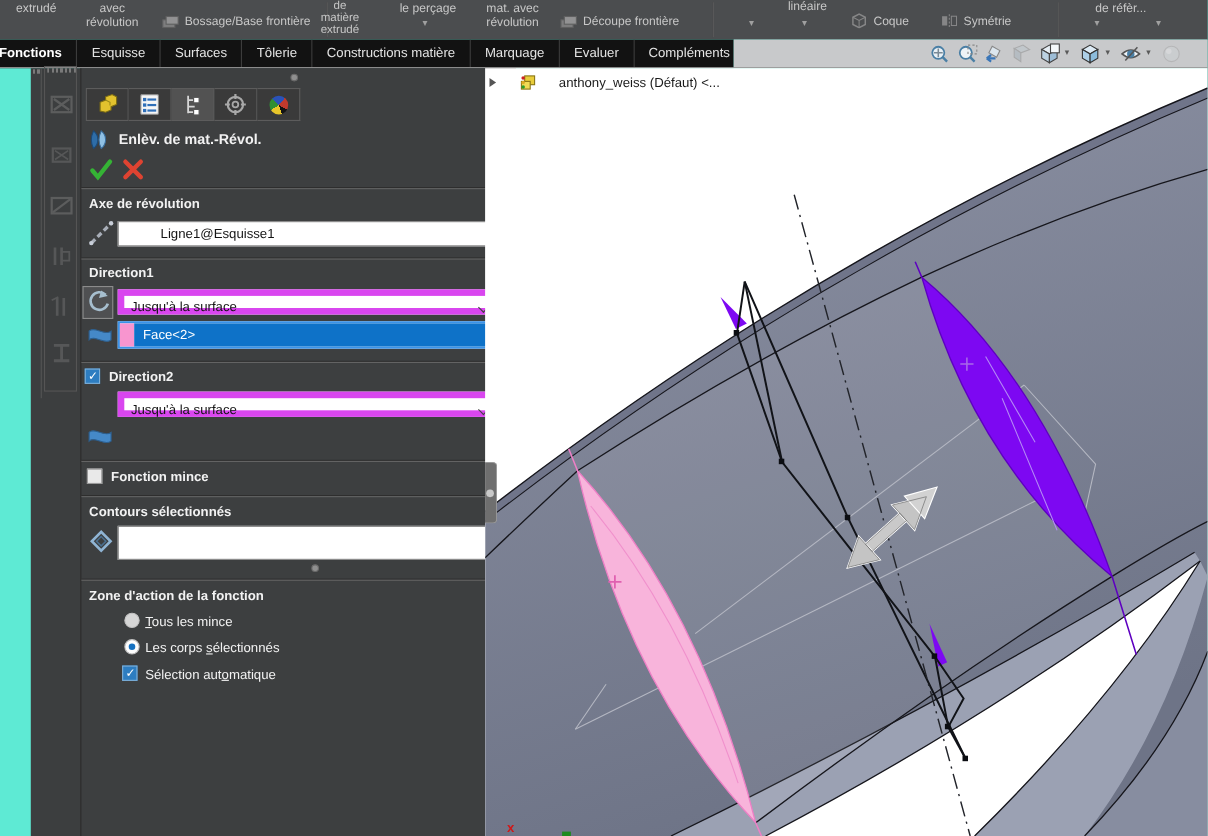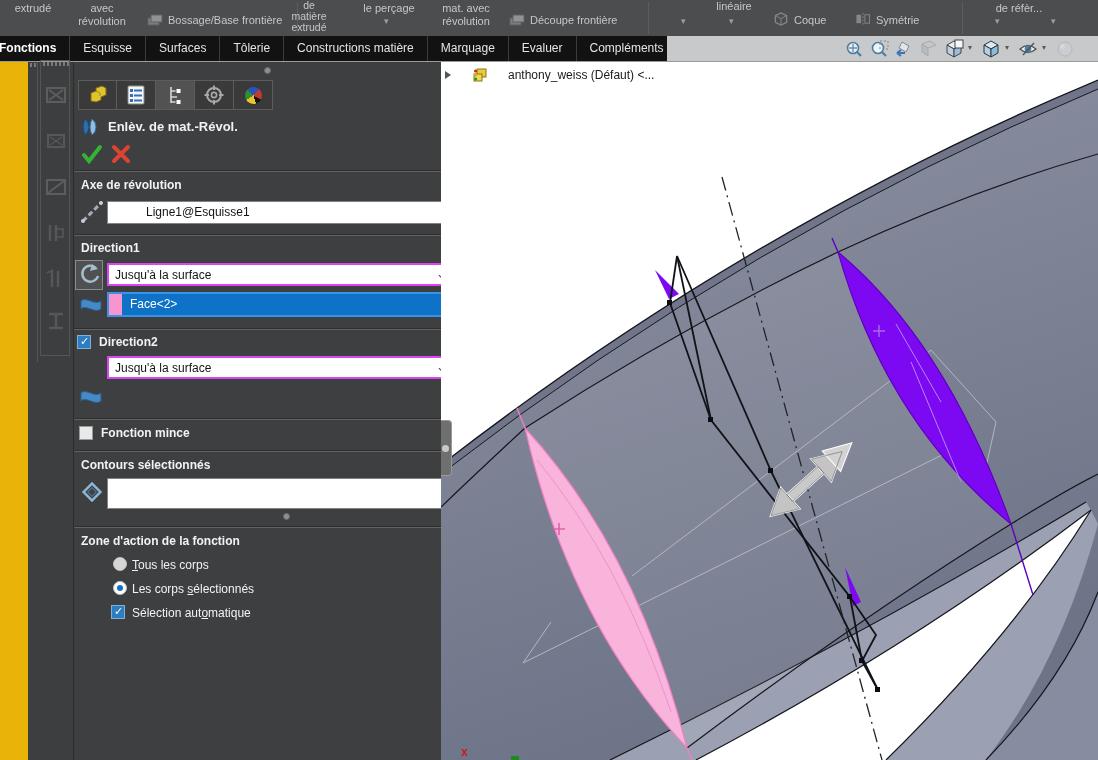--- a/index.html
+++ b/index.html
@@ -1,17 +1,17 @@
 <!DOCTYPE html>
 <html><head>
 <meta charset="utf-8">
 <style>
   * { box-sizing: border-box; margin: 0; padding: 0; }
   body { font-family: "Liberation Sans", sans-serif; background:#222; }
-  #app { position:relative; width:1098px; height:760px; overflow:hidden; background:#eab308; }
+  #app { position:relative; width:1098px; height:760px; overflow:hidden; background:#5eead4; }
 
   
   .ribbon { position:absolute; left:0; top:0; width:1098px; height:36px; background:#4b4d4f; }
   .ritem { position:absolute; top:0; color:#c7c7c7; font-size:11px; line-height:13px; text-align:center; white-space:pre-line; cursor:default; }
   .ritem.small { font-size:10.5px; line-height:11px; }
   .rsep { position:absolute; top:2px; width:1px; height:32px; background:#3a3a3a; border-right:1px solid #5d5d5d; }
   .ricon { position:absolute; width:18px; height:15px; opacity:.75; }
   .dd { position:absolute; width:16px; height:10px; }
   .dd::after { content:"▾"; color:#a0a0a0; font-size:9px; position:absolute; left:3px; top:-2px; }
 
@@ -54,21 +54,21 @@
   .help { position:absolute; left:371px; top:3px; width:18px; height:18px; border:2px solid #dcdcdc; border-radius:50%; color:#dcdcdc; font-size:11px; font-weight:bold; text-align:center; line-height:14px; cursor:pointer; }
   .okrow { position:absolute; left:0; top:80px; width:396px; height:26px; }
 
   .psep { position:absolute; left:0; width:396px; height:2px; border-top:1px solid #2e2e2e; border-bottom:1px solid #636363; }
   .phead { position:absolute; left:7px; font-size:12px; font-weight:bold; color:#f2f2f2; }
   .chev { position:absolute; left:376px; width:9px; height:9px; border-left:2px solid #d2d2d2; border-bottom:2px solid #d2d2d2; cursor:pointer; }
   .chev.up { transform:rotate(135deg); }
   .chev.down { transform:rotate(-45deg); }
 
   .pinput { position:absolute; left:33px; width:349px; height:23px; background:#fff; border:1px solid #828282; color:#141414; font-size:12px; line-height:21px; padding-left:6px; }
-  .combo { position:absolute; left:33px; width:349px; height:23px; background:#fff; border:2px solid #d946ef; color:#141414; font-size:12px; line-height:21px; padding-left:6px; cursor:pointer; }
+  .combo { position:absolute; left:33px; width:349px; height:23px; background:#fff; border:6px solid #d946ef; color:#141414; font-size:12px; line-height:21px; padding-left:6px; cursor:pointer; }
   .combo .cc { position:absolute; right:7px; top:7px; width:7px; height:7px; border-left:1.5px solid #444; border-bottom:1.5px solid #444; transform:rotate(-45deg); }
 
   .selbox { position:absolute; left:33px; width:346px; height:25px; border:2px solid #3b93e8; background:#fff; display:flex; cursor:pointer; }
   .swatch { width:13px; height:100%; }
   .selbox .val { flex:1; background:#0e72c8; color:#fff; font-size:12px; line-height:21px; padding-left:8px; }
   .facebox { position:absolute; left:33px; width:344px; height:23px; border:1px solid #828282; background:#fff; display:flex; cursor:pointer; }
   .facebox .sw2 { width:11px; margin:1px; }
   .facebox .val2 { flex:1; color:#141414; font-size:12px; line-height:21px; padding-left:6px; }
 
   .cbx { position:absolute; width:14px; height:14px; border:1px solid #9a9a9a; background:#e9e9e9; cursor:pointer; }
@@ -342,21 +342,21 @@
           </svg>
         <div class="pinput" style="top:416px; height:31px;"></div>
         <div class="pdot" style="left:209px; top:451px;"></div>
 
         <div class="psep" style="top:464px;"></div>
 
         <div class="phead" style="top:472px;">Zone d'action de la fonction</div>
         <div class="chev up" style="top:475px;"></div>
 
         <div class="rdo" style="left:39px; top:495px;"></div>
-        <div class="plbl" style="left:58px; top:496px;"><span></span><u>T</u><span>ous les corps</span></div>
+        <div class="plbl" style="left:58px; top:496px;"><span></span><u>T</u><span>ous les mince</span></div>
 
         <div class="rdo on" style="left:39px; top:519px;"></div>
         <div class="plbl" style="left:58px; top:520px;"><span>Les corps </span><u>s</u><span>électionnés</span></div>
 
         <div class="cbx on" style="left:37px; top:543px;"></div>
         <div class="plbl" style="left:58px; top:544px;"><span>Sélection aut</span><u>o</u><span>matique</span></div>
       </div>
     </div>
 
     <div class="viewport">

